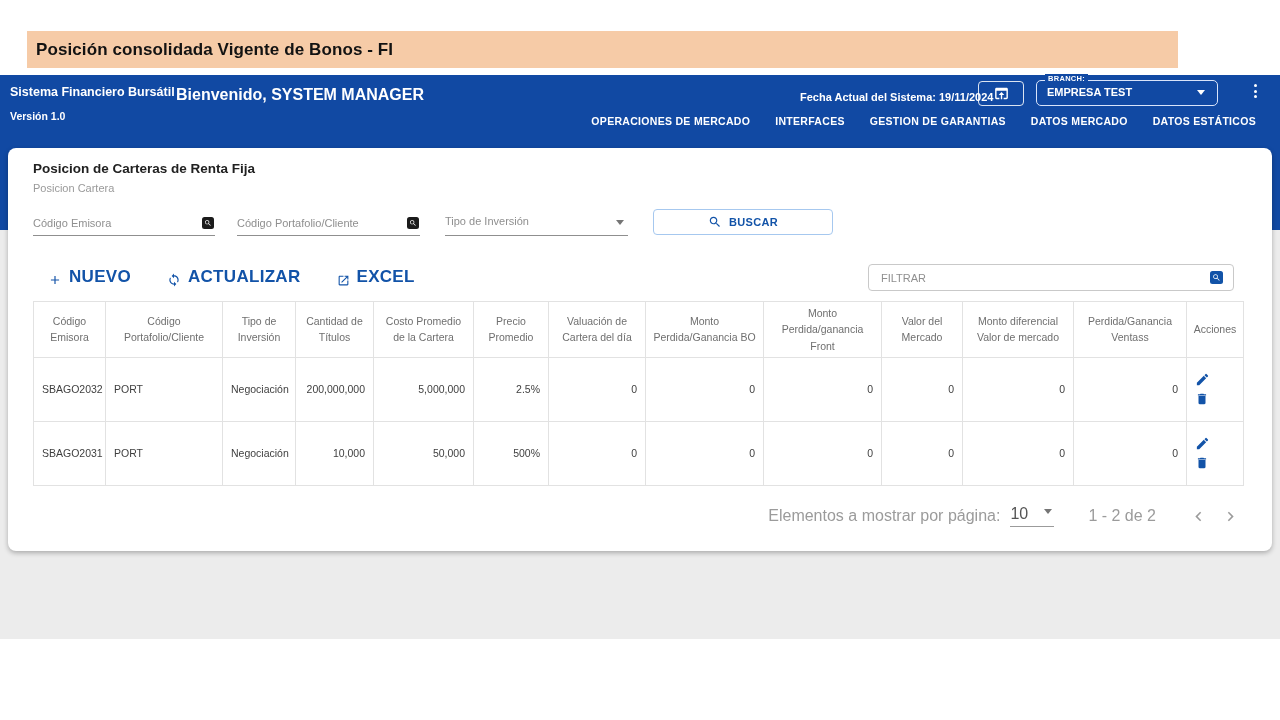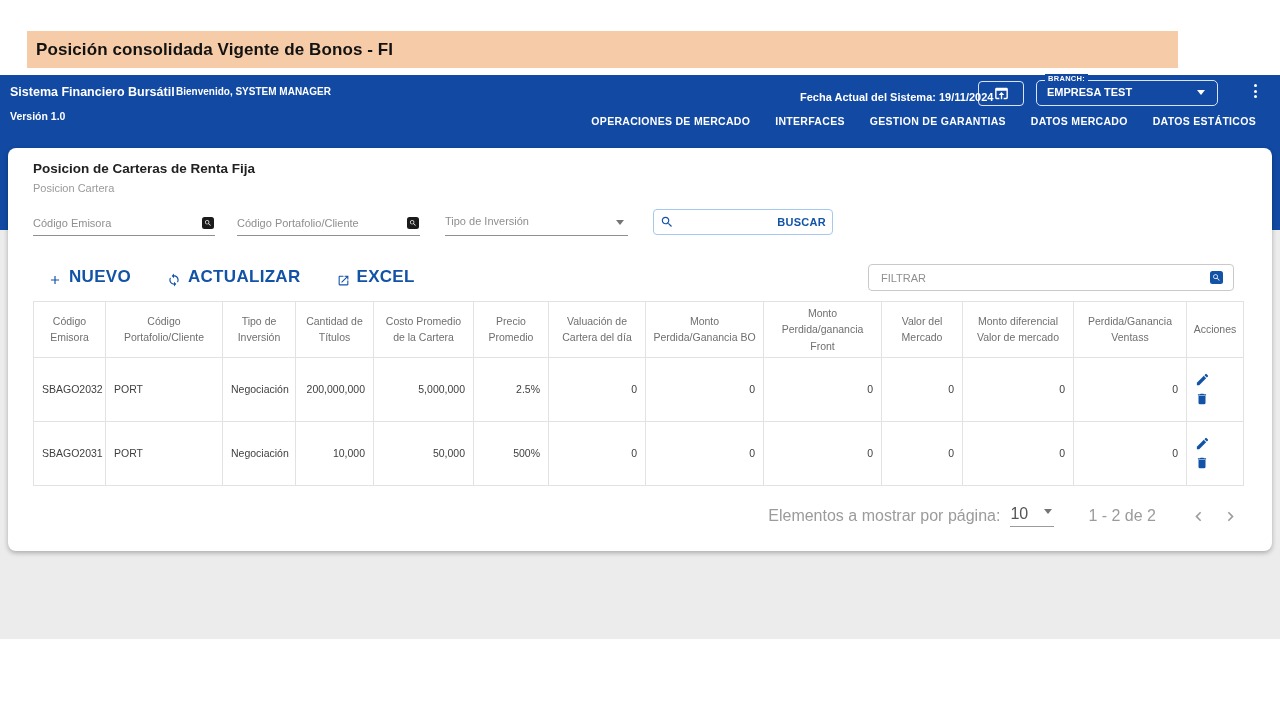--- a/index.html
+++ b/index.html
@@ -14,21 +14,21 @@
     position:absolute; left:27px; top:31px; width:1151px; height:37px;
     background:#F6CBA7; display:flex; align-items:center; padding-left:9px;
   }
   .banner-title { font-size:17px; font-weight:bold; color:#121212; letter-spacing:.1px; }
 
   
   .blue-bg { position:absolute; left:0; top:75px; width:1280px; height:155px; background:#1149A3; }
   .gray-bg { position:absolute; left:0; top:230px; width:1280px; height:409px; background:#ECECEC; }
 
   .app-title { position:absolute; left:10px; top:10px; color:#fff; font-weight:bold; font-size:12.5px; }
-  .welcome   { position:absolute; left:176px; top:11px; color:#fff; font-weight:bold; font-size:10px; }
+  .welcome   { position:absolute; left:176px; top:11px; color:#fff; font-weight:bold; font-size:16px; }
   .version   { position:absolute; left:10px; top:35px; color:#fff; font-weight:bold; font-size:10.5px; }
   .sysdate   { position:absolute; left:800px; top:16px; color:#fff; font-weight:bold; font-size:11px; }
 
   .hdr-iconbtn {
     position:absolute; left:978px; top:6px; width:46px; height:25px;
     border:1px solid rgba(255,255,255,.85); border-radius:4px;
     display:flex; align-items:center; justify-content:center; cursor:pointer;
   }
 
   .branch {
@@ -71,21 +71,21 @@
   .sel-fld { position:absolute; left:437px; top:62px; width:183px; height:26px; border-bottom:1px solid #8f8f8f; cursor:pointer; }
   .sel-label { position:absolute; left:0; top:5px; font-size:11px; color:#8f8f8f; }
   .sel-caret { position:absolute; right:4px; top:10px; border-left:4.5px solid transparent; border-right:4.5px solid transparent; border-top:5px solid #757575; width:0; height:0; }
 
   .boxsearch { position:absolute; right:1px; top:7px; width:12px; height:12px; background:#1b1b1b; border-radius:2.5px;
                display:flex; align-items:center; justify-content:center; cursor:pointer; }
 
   .btn-buscar {
     position:absolute; left:645px; top:61px; width:180px; height:26px;
     border:1px solid #A6C8EF; border-radius:4px; background:#fff; cursor:pointer;
-    display:flex; align-items:center; justify-content:space-between; gap:7px;
+    display:flex; align-items:center; justify-content:center; gap:7px;
     color:#1253A8; font-size:11px; font-weight:bold; letter-spacing:.3px;
   }
 
   .actions { position:absolute; left:40px; top:119px; display:flex; gap:36px; }
   .action-btn { display:flex; align-items:flex-end; gap:7px; color:#1253A8; font-size:17px; font-weight:bold; letter-spacing:.3px; cursor:pointer; }
 
   .filter-box { position:absolute; left:860px; top:116px; width:366px; height:27px; border:1px solid #c9c9c9; border-radius:4px; }
   .filter-box input { width:100%; height:100%; border:0; outline:0; background:transparent; font-size:11px; color:#333;
                       padding:0 34px 0 12px; font-family:inherit; }
   .filter-box input::placeholder { color:#8f8f8f; opacity:1; }

